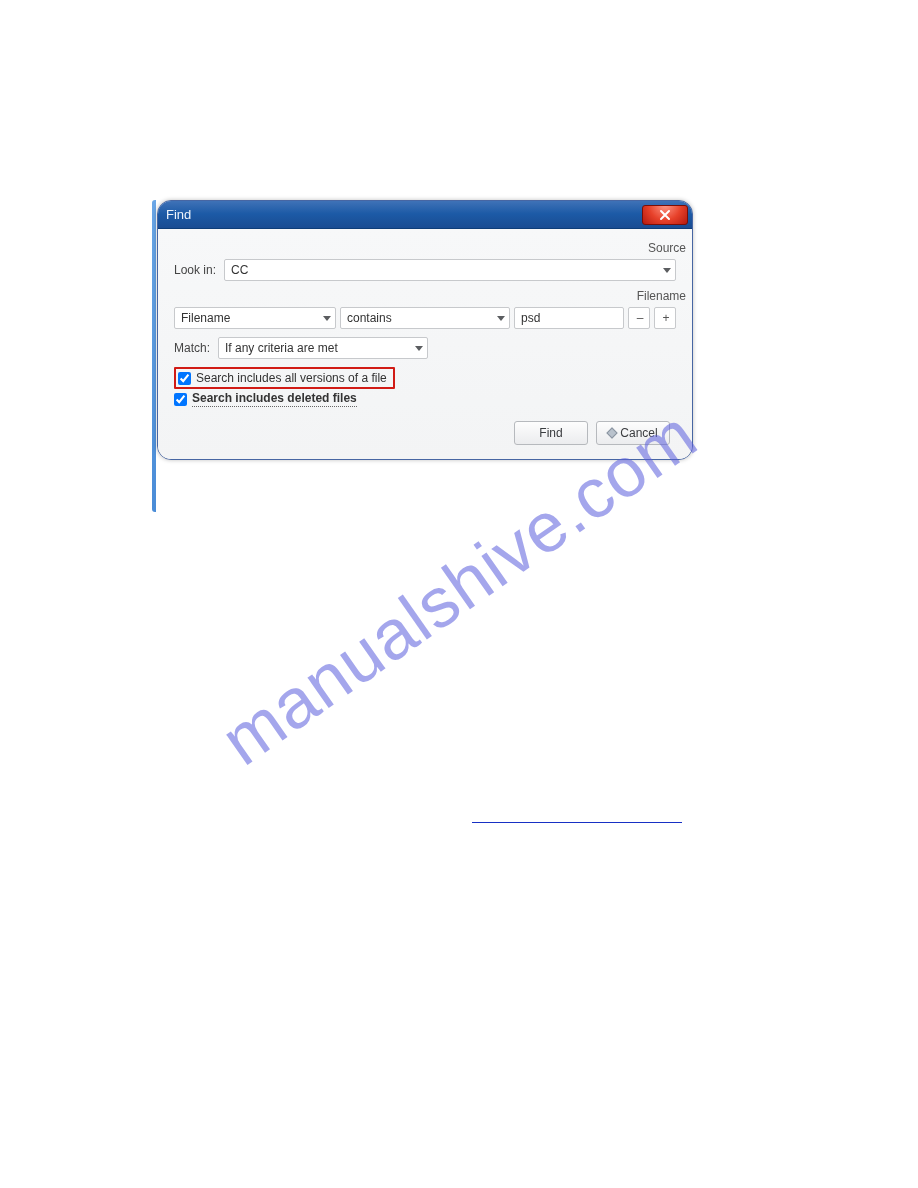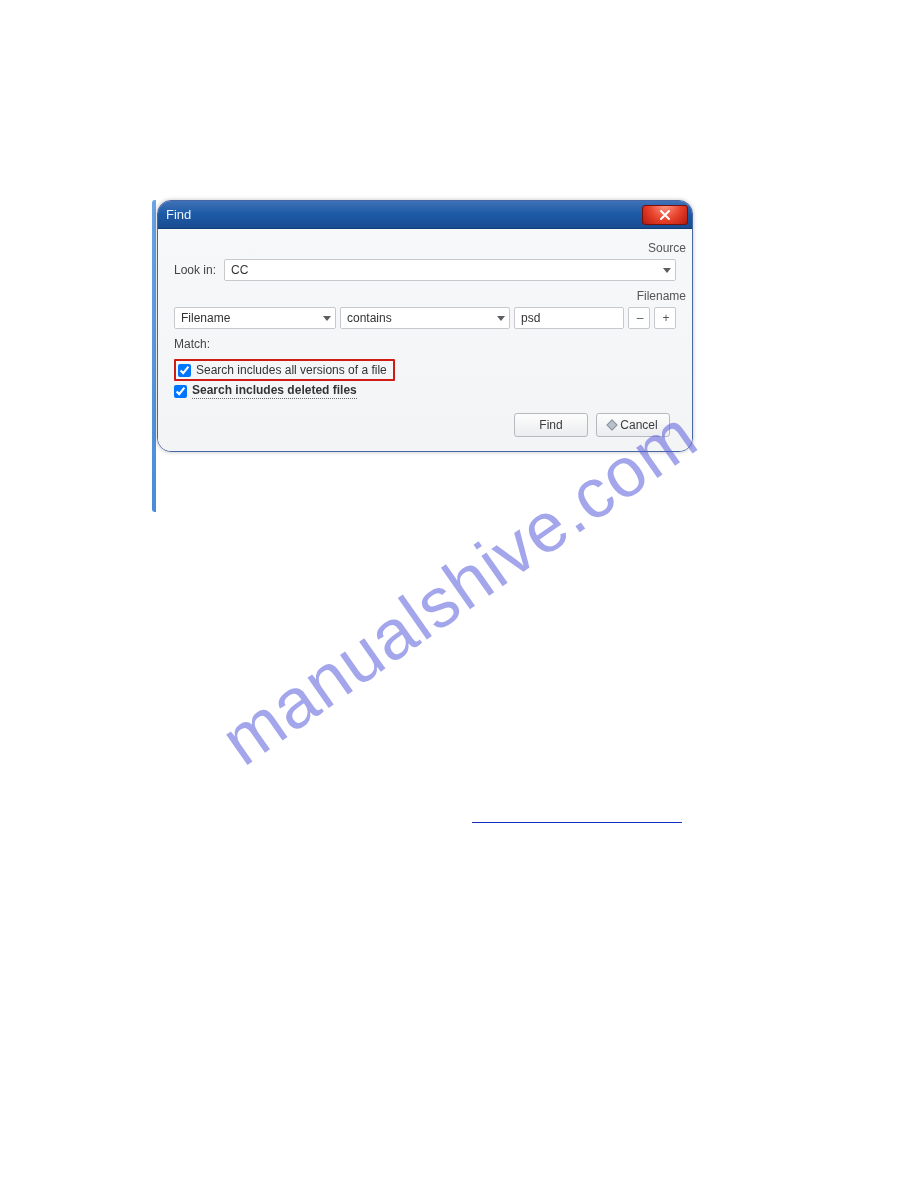--- a/index.html
+++ b/index.html
@@ -158,20 +158,24 @@
         </div>
         <div class="txt" style="flex:1">
           <span>psd</span>
         </div>
         <div class="mini">–</div>
         <div class="mini">+</div>
       </div>
 
       <div class="row">
         <span class="lbl">Match:</span>
+        <div class="combo" style="width:210px">
+          <span>If any criteria are met</span>
+          <span class="caret"></span>
+        </div>
       </div>
 
       <label class="chkrow redbox">
         <input type="checkbox" checked="" style="">
         <span>Search includes all versions of a file</span>
       </label>
 
       <label class="chkrow">
         <input type="checkbox" checked="" style="">
         <span class="dotted">Search includes deleted files</span>

